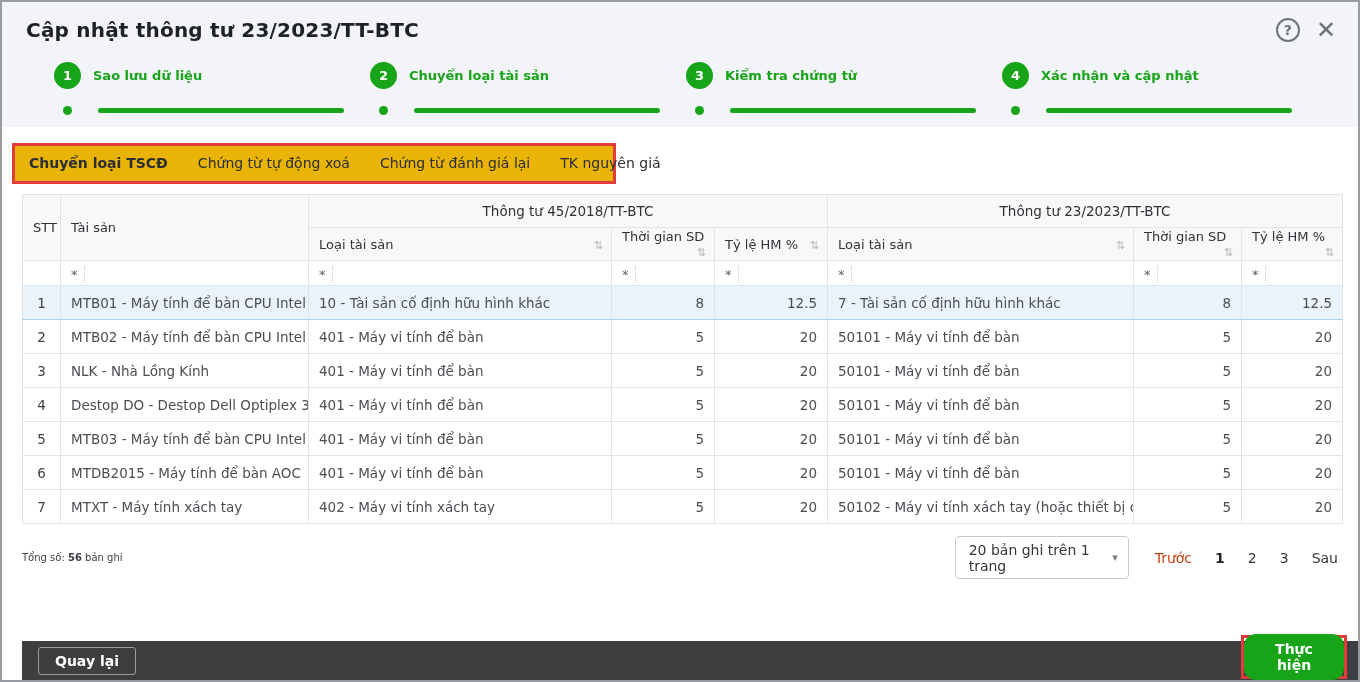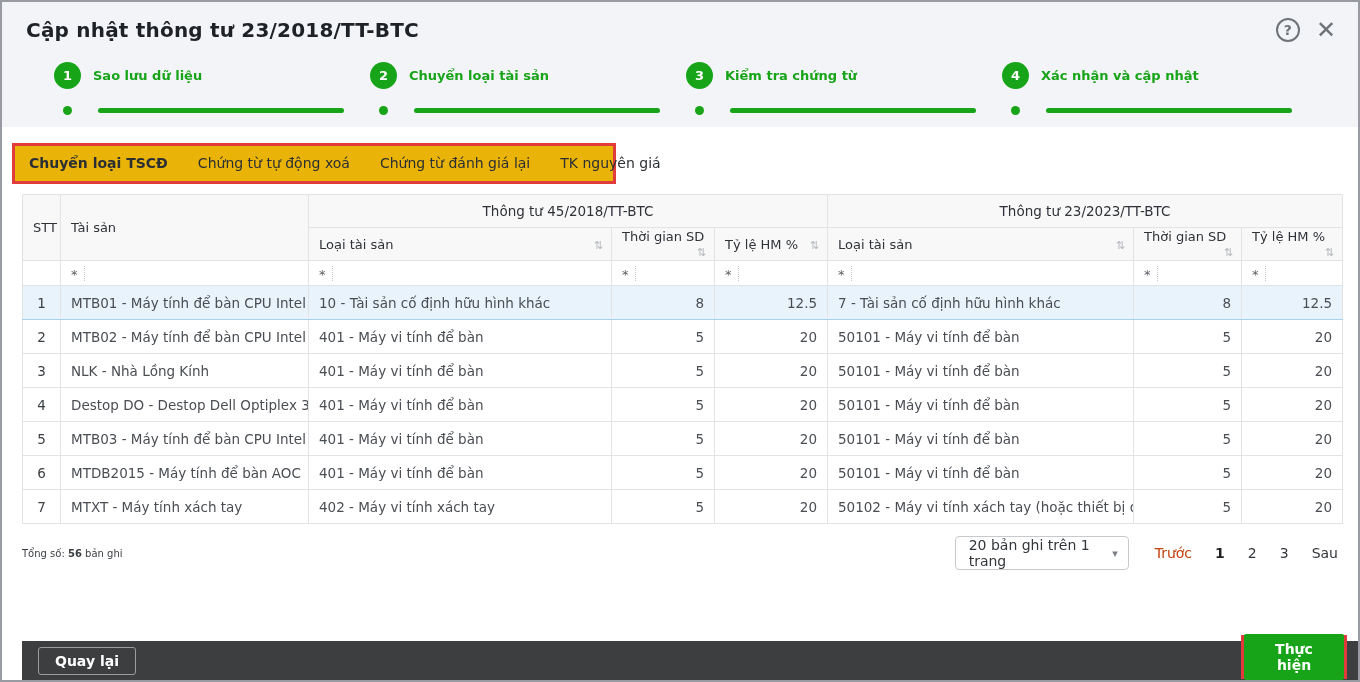--- a/index.html
+++ b/index.html
@@ -48,49 +48,49 @@
   tbody td { height:34px; font-size:13.5px; color:#4a4e53; padding:0 10px; background:#fff; white-space:nowrap; overflow:hidden; }
   td.num { text-align:right; }
   td.ctr { text-align:center; color:#3c4044; }
   tr.selected td { background:var(--sel-bg); border-top:1px solid var(--sel-border); border-bottom:1px solid var(--sel-border); }
 
   
   .table-footer { display:flex; align-items:center; justify-content:space-between; margin:0 20px; padding-top:12px; }
   .total-text { font-size:10px; color:#3a3d41; }
   .total-text b { font-weight:700; }
   .pager { display:flex; align-items:center; gap:24px; }
-  .page-size { display:flex; align-items:center; justify-content:space-between; width:174px; height:34px;
+  .page-size { display:flex; align-items:center; justify-content:space-between; width:174px; height:43px;
                border:1px solid #c7cacd; border-radius:4px; padding:0 10px 0 13px; font-size:14px; color:#33363a; cursor:pointer; }
   .caret { color:#7b7f84; font-size:11px; }
   .pg-prev { font-size:14px; color:#c2410c; }
   .pg-num { font-size:14px; color:#33363a; cursor:pointer; }
   .pg-num.current { font-weight:700; color:#222; }
   .pg-next { font-size:14px; color:#33363a; cursor:pointer; }
   .pager-nums { display:flex; align-items:center; gap:23px; padding-left:2px; }
 
   
   .action-bar { position:absolute; left:0; right:0; bottom:0; height:39px; background:#3d3e3f;
                 display:flex; align-items:center; justify-content:space-between; padding:0 16px;margin-left:20px; }
   .btn-back { background:transparent; border:1px solid #9a9da0; border-radius:3px; color:#fff;
               font-size:14px; font-weight:700; padding:5px 16px; height:28px; cursor:pointer; font-family:inherit; }
   .exec-annot { position:absolute; right:11px; bottom:1px; width:106px; height:44px; border:3px solid var(--red);
                 display:flex; align-items:center; justify-content:center; }
-  .btn-exec { background:var(--green); border:none; border-radius:2px; color:#fff; font-size:14px; font-weight:700;
+  .btn-exec { background:var(--green); border:none; border-radius:12px; color:#fff; font-size:14px; font-weight:700;
               padding:7px 14px; cursor:pointer; font-family:inherit; }
 
   :root { --green:#18a418; --red:#e03c3c; --sel-bg:#e8f3fc; --sel-border:#a5d2f0; }
 </style>
 </head>
 <body>
 
 <div class="dialog">
 
   <div class="header-zone">
     <div class="titlebar">
-      <div class="title">Cập nhật thông tư 23/2018/TT-BTC</div>
+      <div class="title">Cập nhật thông tư 23/2023/TT-BTC</div>
       <div class="title-icons">
         <div class="help-icon">?</div>
         <div class="close-icon">✕</div>
       </div>
     </div>
 
     <div class="stepper">
       <div class="step">
         <div class="step-head">
           <div class="step-num">1</div>

